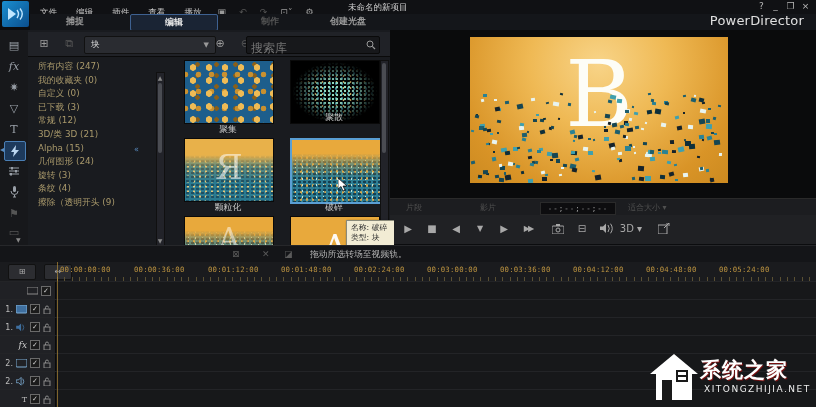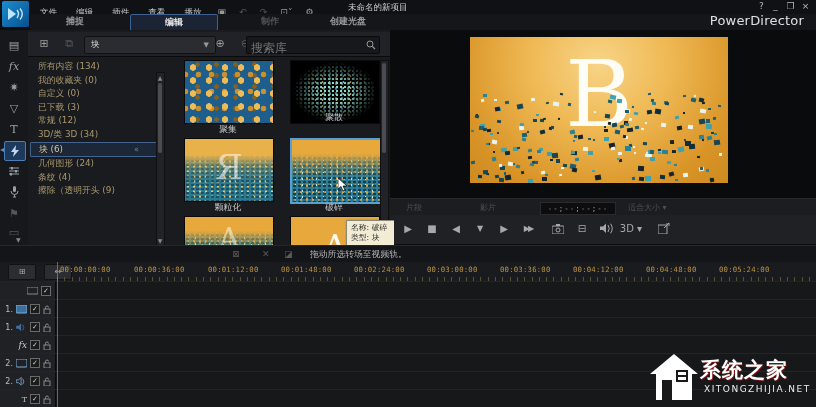--- a/index.html
+++ b/index.html
@@ -205,28 +205,29 @@
       <div class="abs search">
         <input placeholder="搜索库" style="">
         <svg class="abs" style="right:3px;top:3px;" width="10" height="10" viewBox="0 0 10 10">
           <circle cx="4" cy="4" r="3" stroke="#999" fill="none"></circle>
             <path d="M6.3 6.3 L9 9" stroke="#999" stroke-width="1.2"></path>
         </svg>
       </div>
     </div>
 
     <div class="abs cats">
-      <div class="cat">所有内容 (134)</div>
+      <div class="cat">所有内容 (247)</div>
       <div class="cat">我的收藏夹 (0)</div>
       <div class="cat">自定义 (0)</div>
       <div class="cat">已下载 (3)</div>
       <div class="cat">常规 (12)</div>
-      <div class="cat">3D/类 3D (34)</div>
-      <div class="cat cat-sel">块 (6)</div>
+      <div class="cat">3D/类 3D (21)</div>
+      <div class="cat">Alpha (15)</div>
       <div class="cat">几何图形 (24)</div>
+      <div class="cat">旋转 (3)</div>
       <div class="cat">条纹 (4)</div>
       <div class="cat" style="white-space:nowrap;overflow:hidden;">擦除（透明开头 (9)</div>
     </div>
 
     <div class="abs vscroll" style="left:128px;top:42px;height:172px;">
       <span class="varrow" style="top:1px;">▲</span>
       <span class="varrow" style="bottom:1px;">▼</span>
       <div class="vthumb" style="top:10px;height:70px;"></div>
     </div>
     <div class="abs" style="left:-28px;top:115px;font-size:8px;color:#5a8cc0;">◂</div>

